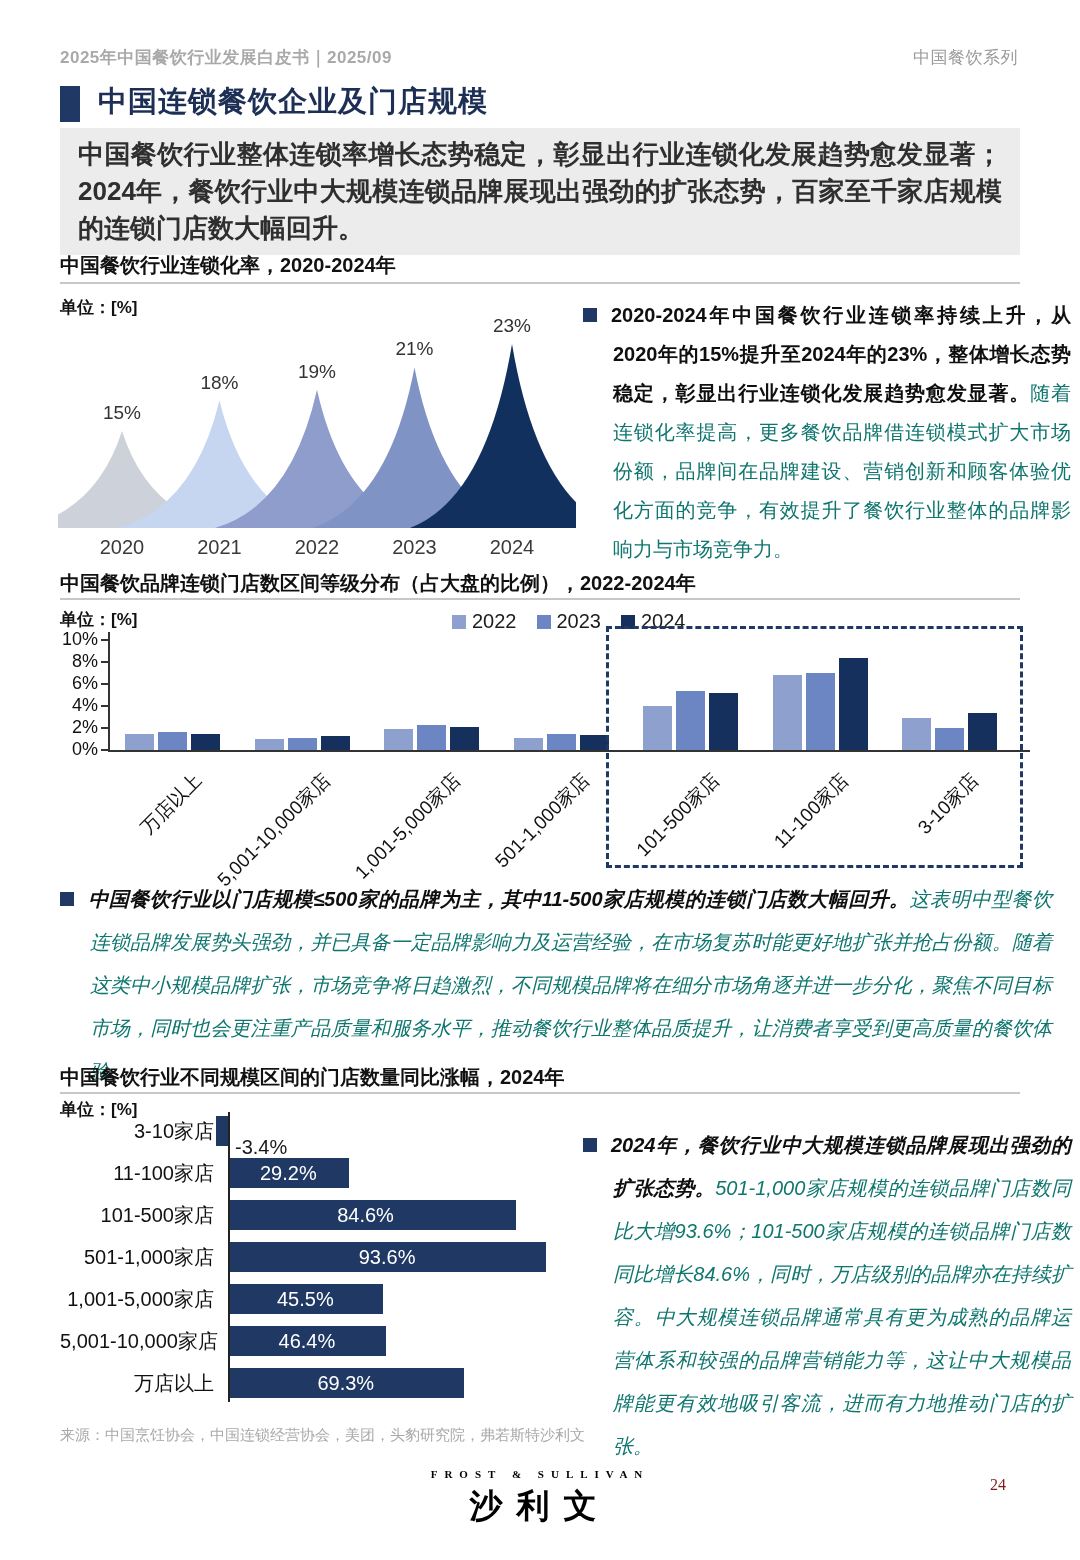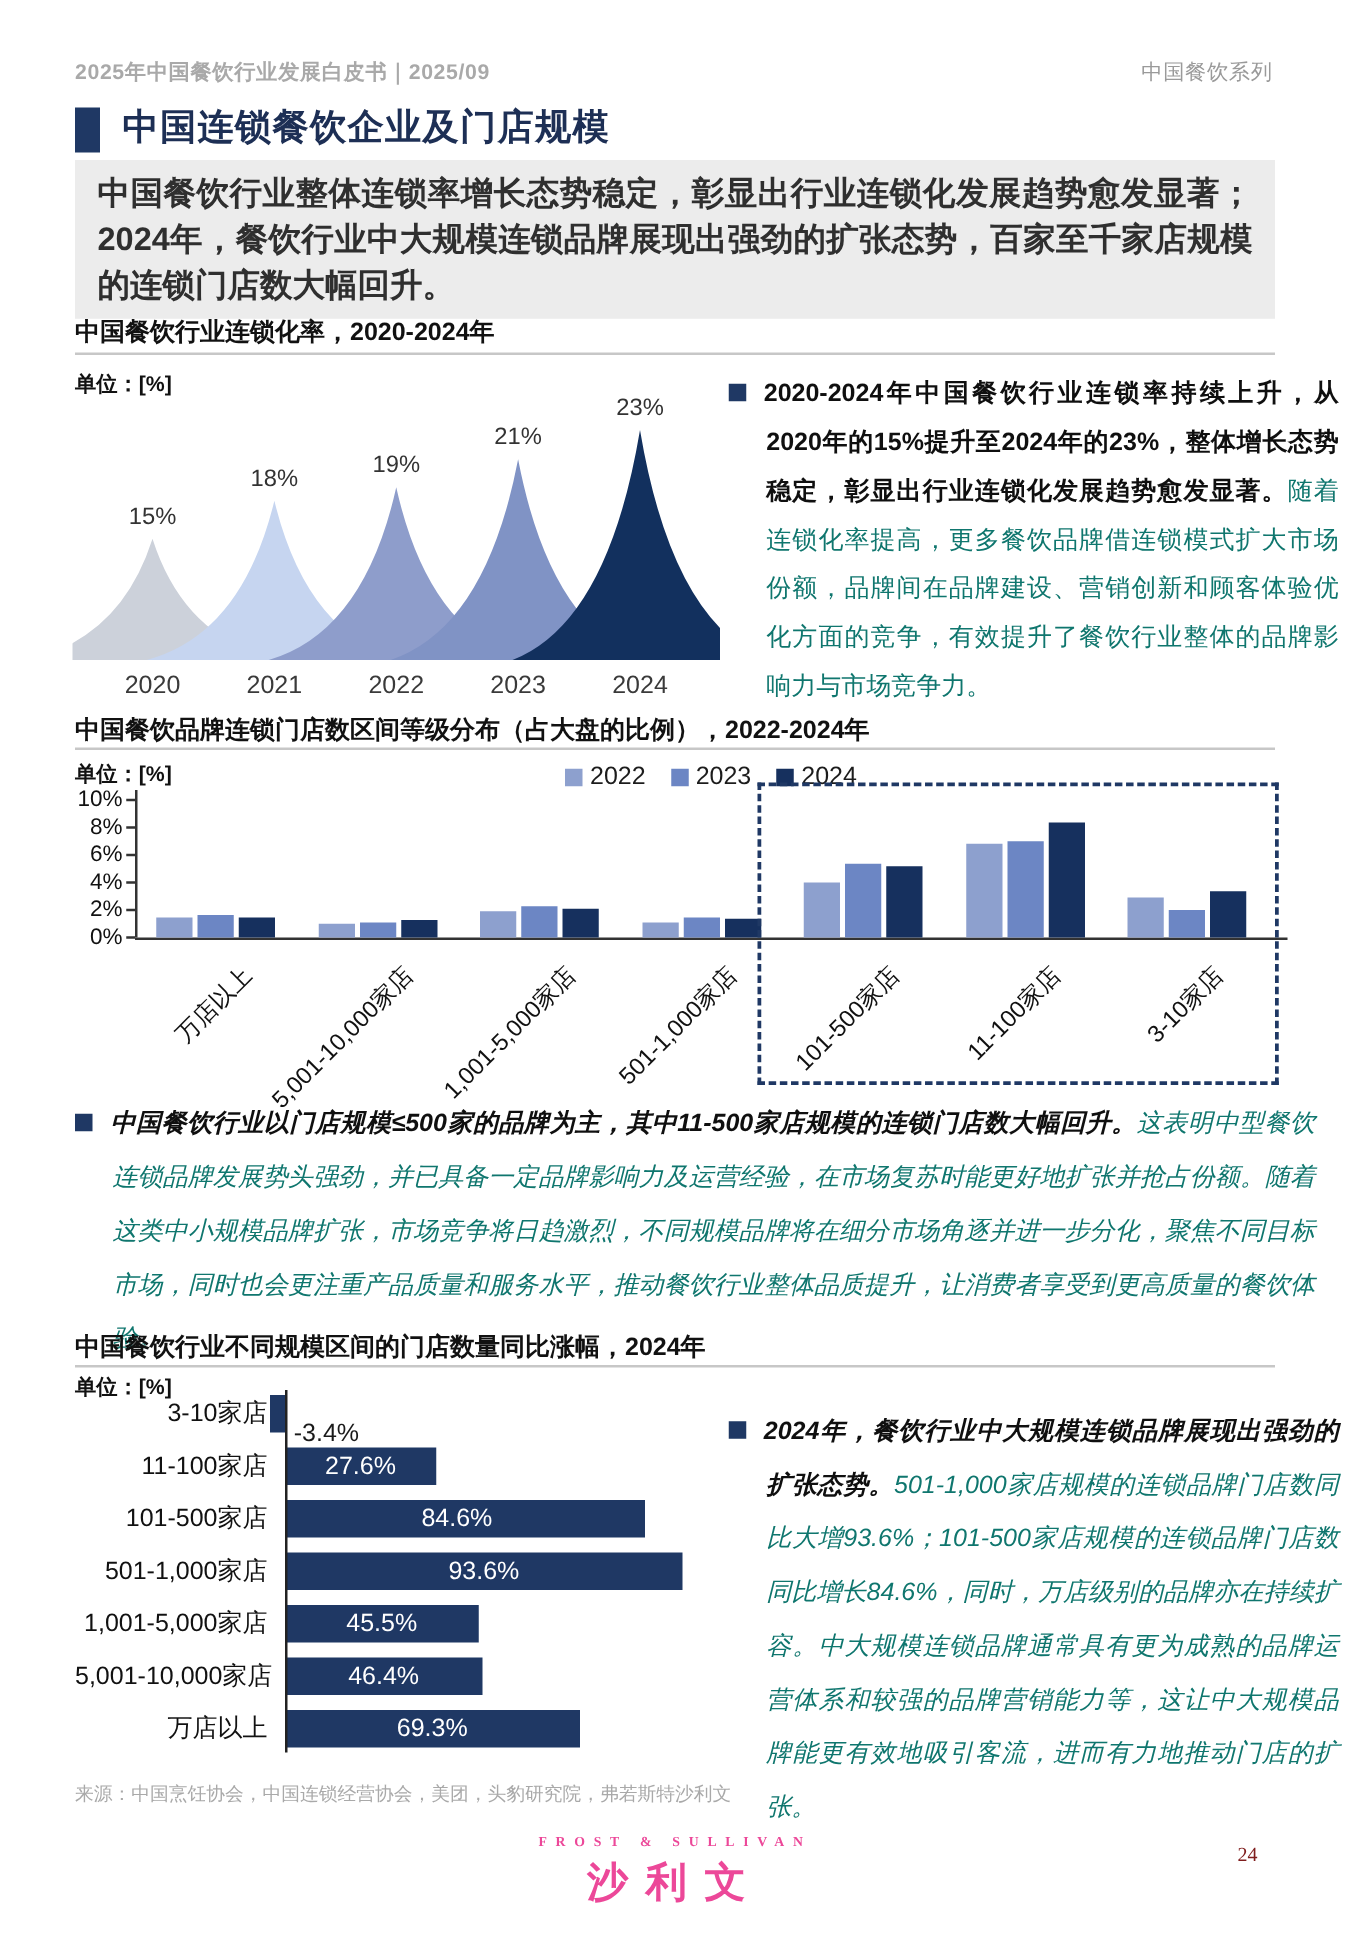--- a/index.html
+++ b/index.html
@@ -45,21 +45,21 @@
   .c2-axis-y{position:absolute;width:2px;background:#333;}
   .c2-axis-x{position:absolute;height:2px;background:#333;}
   .c2-box{position:absolute;border:3px dashed #1f3864;}
   .c3-row-label{position:absolute;font-size:20px;color:#111;text-align:right;white-space:nowrap;}
   .c3-bar{position:absolute;height:30px;}
   .c3-inlab{position:absolute;height:30px;line-height:30px;text-align:center;color:#ffffff;font-size:20px;}
   .c3-neglab{position:absolute;height:30px;line-height:30px;color:#1a1a1a;font-size:20px;}
   .c3-axis{position:absolute;width:2px;background:#222;}
   
   .source{left:60px;top:1426px;font-size:15px;color:#a9a9a9;}
-  .logo{left:0;right:0;top:1468px;text-align:center;color:#ec4899;}
+  .logo{left:0;right:0;top:1468px;text-align:center;color:#000000;}
   .logo-top{font-size:11px;letter-spacing:7px;font-weight:bold;font-family:"Liberation Serif","DejaVu Serif",serif;}
   .logo-main{font-size:33px;font-weight:bold;letter-spacing:14px;margin-top:4px;}
   .pagenum{right:74px;top:1476px;font-size:16px;color:#7f1d1d;font-family:"Liberation Serif","DejaVu Serif",serif;}
 </style>
 </head>
 <body>
 
 <div class="abs hdr hdr-l">2025年中国餐饮行业发展白皮书｜2025/09</div>
 <div class="abs hdr hdr-r">中国餐饮系列</div>
 
@@ -164,21 +164,21 @@
 
 <div class="abs csub" style="top:1064px;">中国餐饮行业不同规模区间的门店数量同比涨幅，2024年</div>
 <div class="abs hr" style="top:1092px;"></div>
 <div class="abs unit" style="top:1098px;">单位：[%]</div>
 <div class="abs c3-wrap">
     <div class="c3-row-label" style="left: 0px; top: 4px; width: 154px; line-height: 30px;">3-10家店</div>
     <div class="c3-bar" style="left: 156.44px; top: 4px; width: 11.56px; background: rgb(31, 56, 100);"></div>
     <div class="c3-neglab" style="left: 175px; top: 20px;">-3.4%</div>
     <div class="c3-row-label" style="left: 0px; top: 46px; width: 154px; line-height: 30px;">11-100家店</div>
     <div class="c3-bar" style="left: 168px; top: 46px; width: 120.7px; background: rgb(31, 56, 100);"></div>
-    <div class="c3-inlab" style="left: 168px; top: 46px; width: 120.7px;">27.6%</div>
+    <div class="c3-inlab" style="left: 168px; top: 46px; width: 120.7px;">29.2%</div>
     <div class="c3-row-label" style="left: 0px; top: 88px; width: 154px; line-height: 30px;">101-500家店</div>
     <div class="c3-bar" style="left: 168px; top: 88px; width: 287.64px; background: rgb(31, 56, 100);"></div>
     <div class="c3-inlab" style="left: 168px; top: 88px; width: 275px;">84.6%</div>
     <div class="c3-row-label" style="left: 0px; top: 130px; width: 154px; line-height: 30px;">501-1,000家店</div>
     <div class="c3-bar" style="left: 168px; top: 130px; width: 318.24px; background: rgb(31, 56, 100);"></div>
     <div class="c3-inlab" style="left: 168px; top: 130px; width: 318.24px;">93.6%</div>
     <div class="c3-row-label" style="left: 0px; top: 172px; width: 154px; line-height: 30px;">1,001-5,000家店</div>
     <div class="c3-bar" style="left: 168px; top: 172px; width: 154.7px; background: rgb(31, 56, 100);"></div>
     <div class="c3-inlab" style="left: 168px; top: 172px; width: 154.7px;">45.5%</div>
     <div class="c3-row-label" style="left: 0px; top: 214px; width: 154px; line-height: 30px;">5,001-10,000家店</div>

